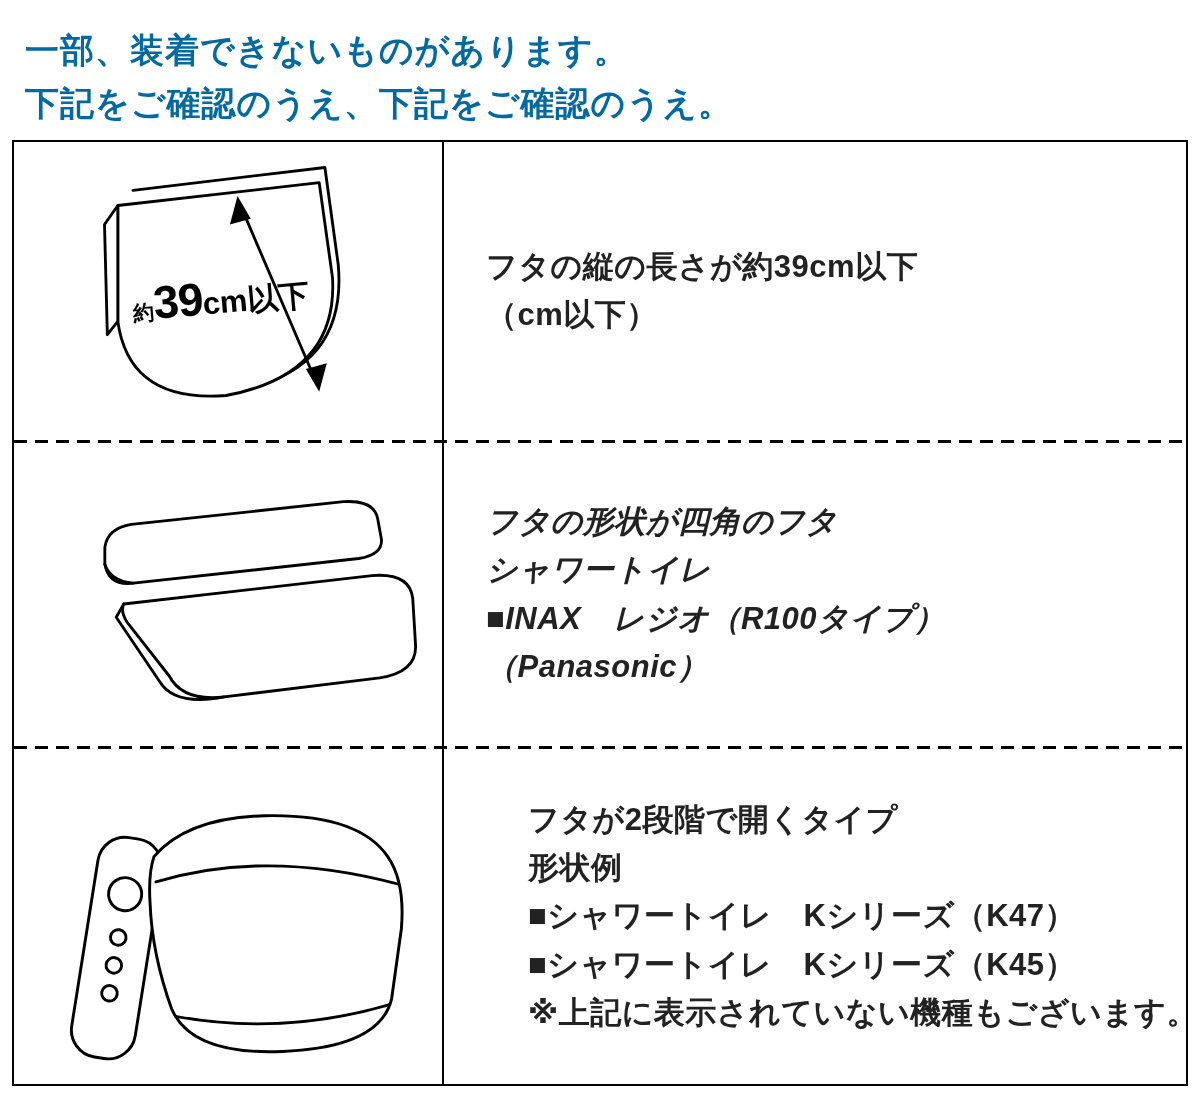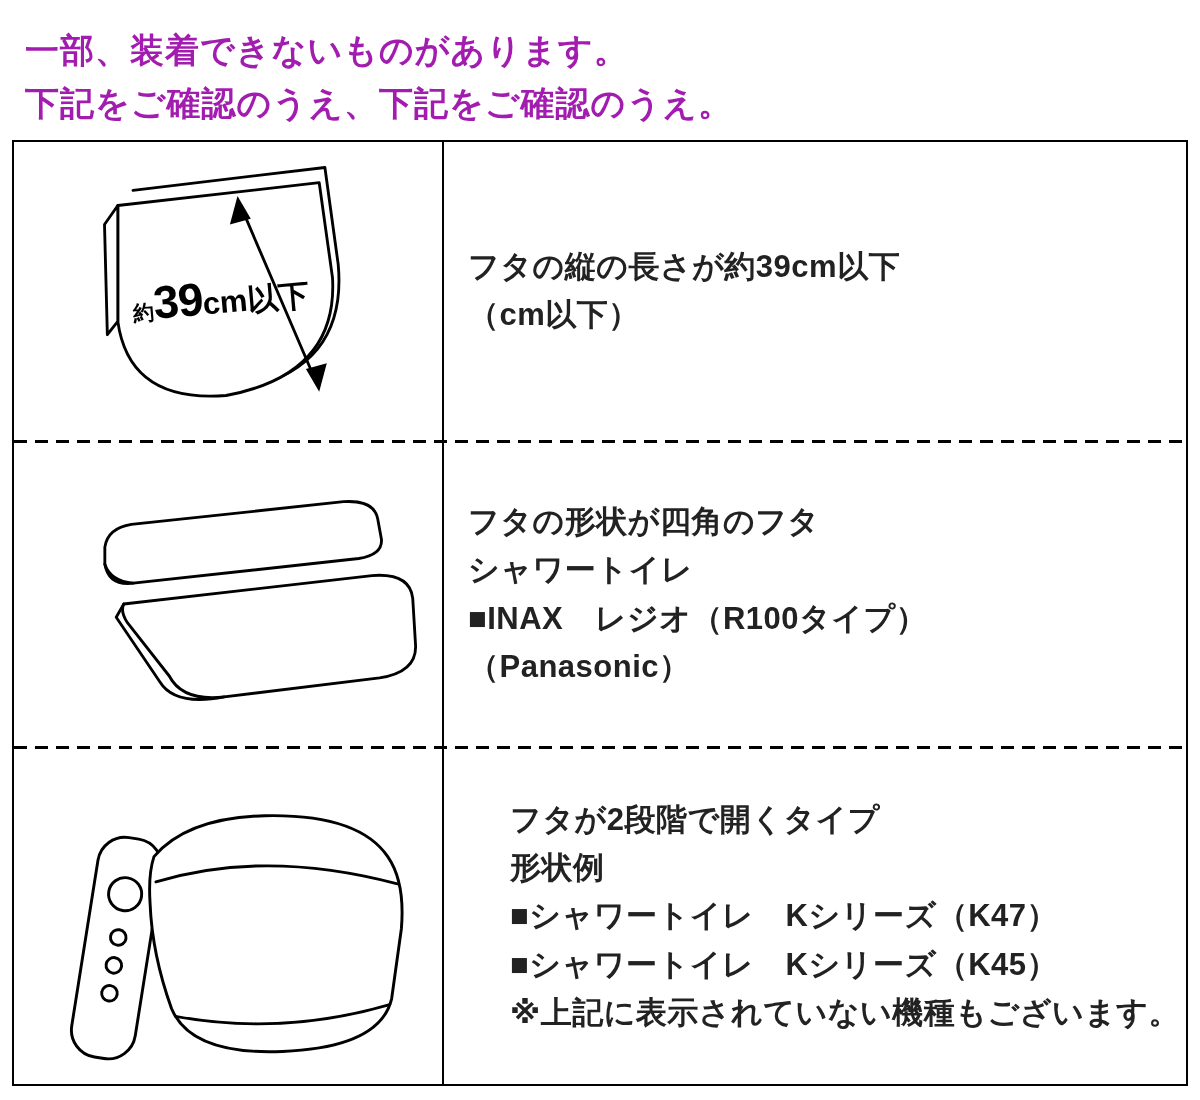--- a/index.html
+++ b/index.html
@@ -10,50 +10,50 @@
     font-weight: 700;
     color: #1e1e1e;
     position: relative;
     overflow: hidden;
   }
   #page { position: absolute; inset: 0; background: #fff; }
 
   
   .header {
     position: absolute; left: 25px; top: 24px;
-    font-size: 34px; line-height: 1.56; color: #a21caf;
+    font-size: 34px; line-height: 1.56; color: #0369a1;
     letter-spacing: 1px;
   }
 
   
   .info-table {
     position: absolute; left: 12px; top: 140px;
     width: 1176px; height: 946px;
     border: 2px solid #000;
     display: flex; flex-direction: column;
     background: #fff;
   }
   .t-row { display: flex; width: 100%; }
   .t-row.r1 { height: 298px; }
-  .t-row.r2 { height: 303px; }
+  .t-row.r2 { height: 303px; font-style: italic; }
   .t-row.r3 { flex: 1; gap: 42px; }
   .dash-divider {
     height: 3px; width: 100%;
     background: repeating-linear-gradient(90deg, #000 0 13px, transparent 13px 21px);
   }
   .cell-left {
     width: 430px; min-width: 430px;
     border-right: 2px solid #000;
     display: flex; align-items: center; justify-content: center;
     position: relative;
   }
   .cell-right {
     flex: 1;
     display: flex; flex-direction: column; justify-content: center;
-    padding: 10px 16px 10px 24px;
+    padding: 10px 16px 10px 42px;
     font-size: 31px; line-height: 1.55; color: #222;
     letter-spacing: 0.5px;
   }
   .cell-right .line { white-space: nowrap; }
 
   
   .measure-label {
     position: absolute; left: 118px; top: 128px;
     transform: rotate(-5deg);
     white-space: nowrap; color: #000;

